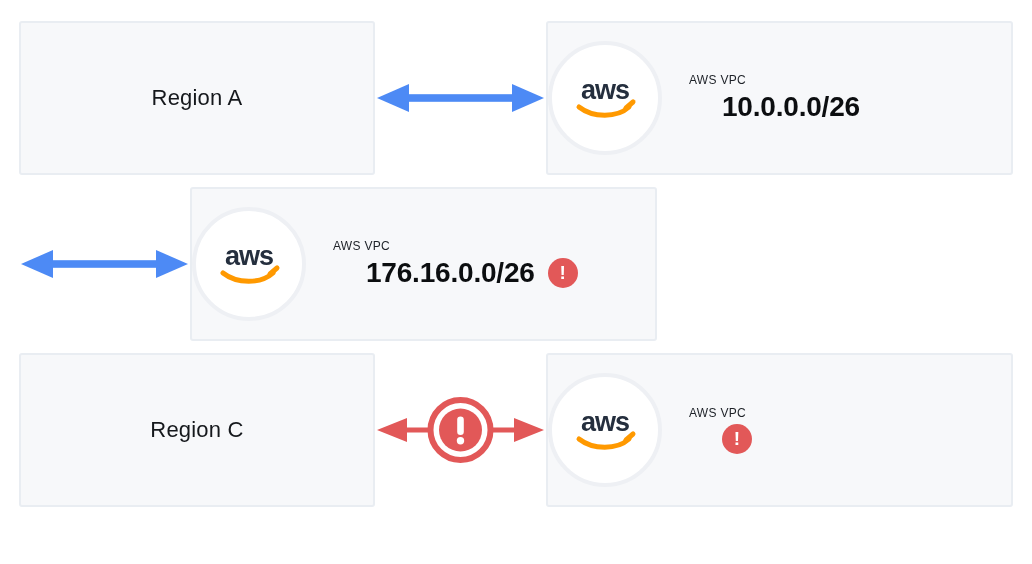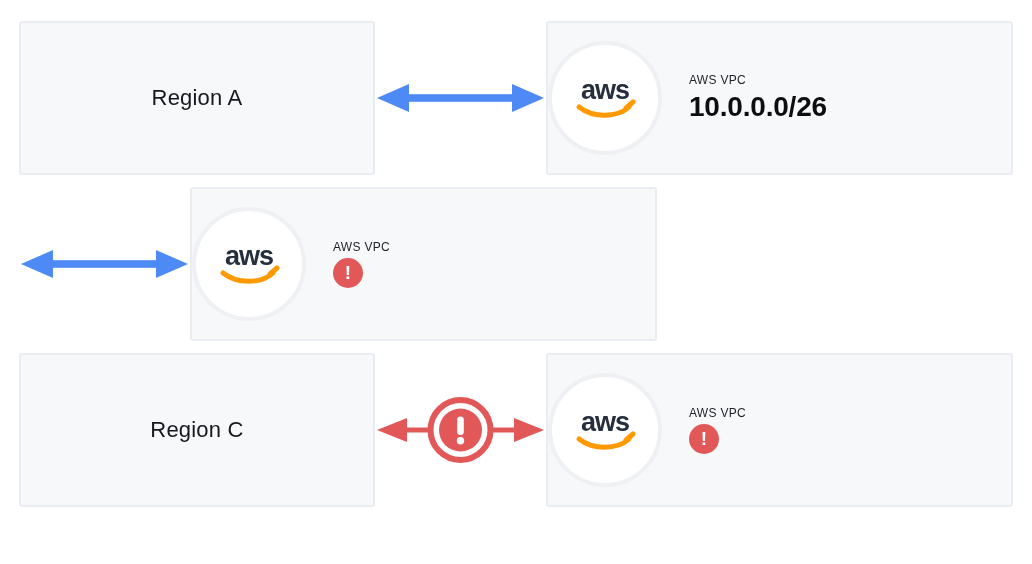--- a/index.html
+++ b/index.html
@@ -60,21 +60,21 @@
     flex:0 0 114px;
   }
   .vpc-text{
     margin-left:27px;
     display:flex;flex-direction:column;gap:4px;
   }
   .vpc-title{
     font-size:12px;color:#1d2127;letter-spacing:.3px;
   }
   .vpc-cidr-line{
-    display:flex;align-items:center;gap:13px;
+    display:flex;align-items:center;gap:13px;margin-left:33px;
   }
   .vpc-cidr{
     font-size:28px;font-weight:bold;color:#0c0e10;letter-spacing:-.2px;
   }
   .warn-badge{
     width:30px;height:30px;border-radius:50%;
     background:var(--red);
     color:#ffffff;
     display:flex;align-items:center;justify-content:center;
     font-size:19px;font-weight:bold;
@@ -127,20 +127,21 @@
       <div class="aws-circle">
         <svg viewBox="0 0 64 44" width="64" height="44" aria-hidden="true">
           <text x="32" y="23" text-anchor="middle" font-family="Liberation Sans, sans-serif" font-weight="bold" font-size="27" fill="var(--aws-navy)" letter-spacing="-1">aws</text>
           <path d="M6,31 C 20,42 44,42 56,31" fill="none" stroke="var(--aws-orange)" stroke-width="5" stroke-linecap="round"></path>
           <path d="M53,32 L60,26" fill="none" stroke="var(--aws-orange)" stroke-width="5" stroke-linecap="round"></path>
         </svg>
       </div>
       <div class="vpc-text">
         <span class="vpc-title">AWS VPC</span>
         <span class="vpc-cidr-line">
+          <span class="vpc-cidr">176.16.0.0/26</span>
           <span class="warn-badge">!</span>
         </span>
       </div>
     </div>
   </div>
 
   <div class="row">
     <div class="region-box">
       <span class="region-label">Region C</span>
     </div>

